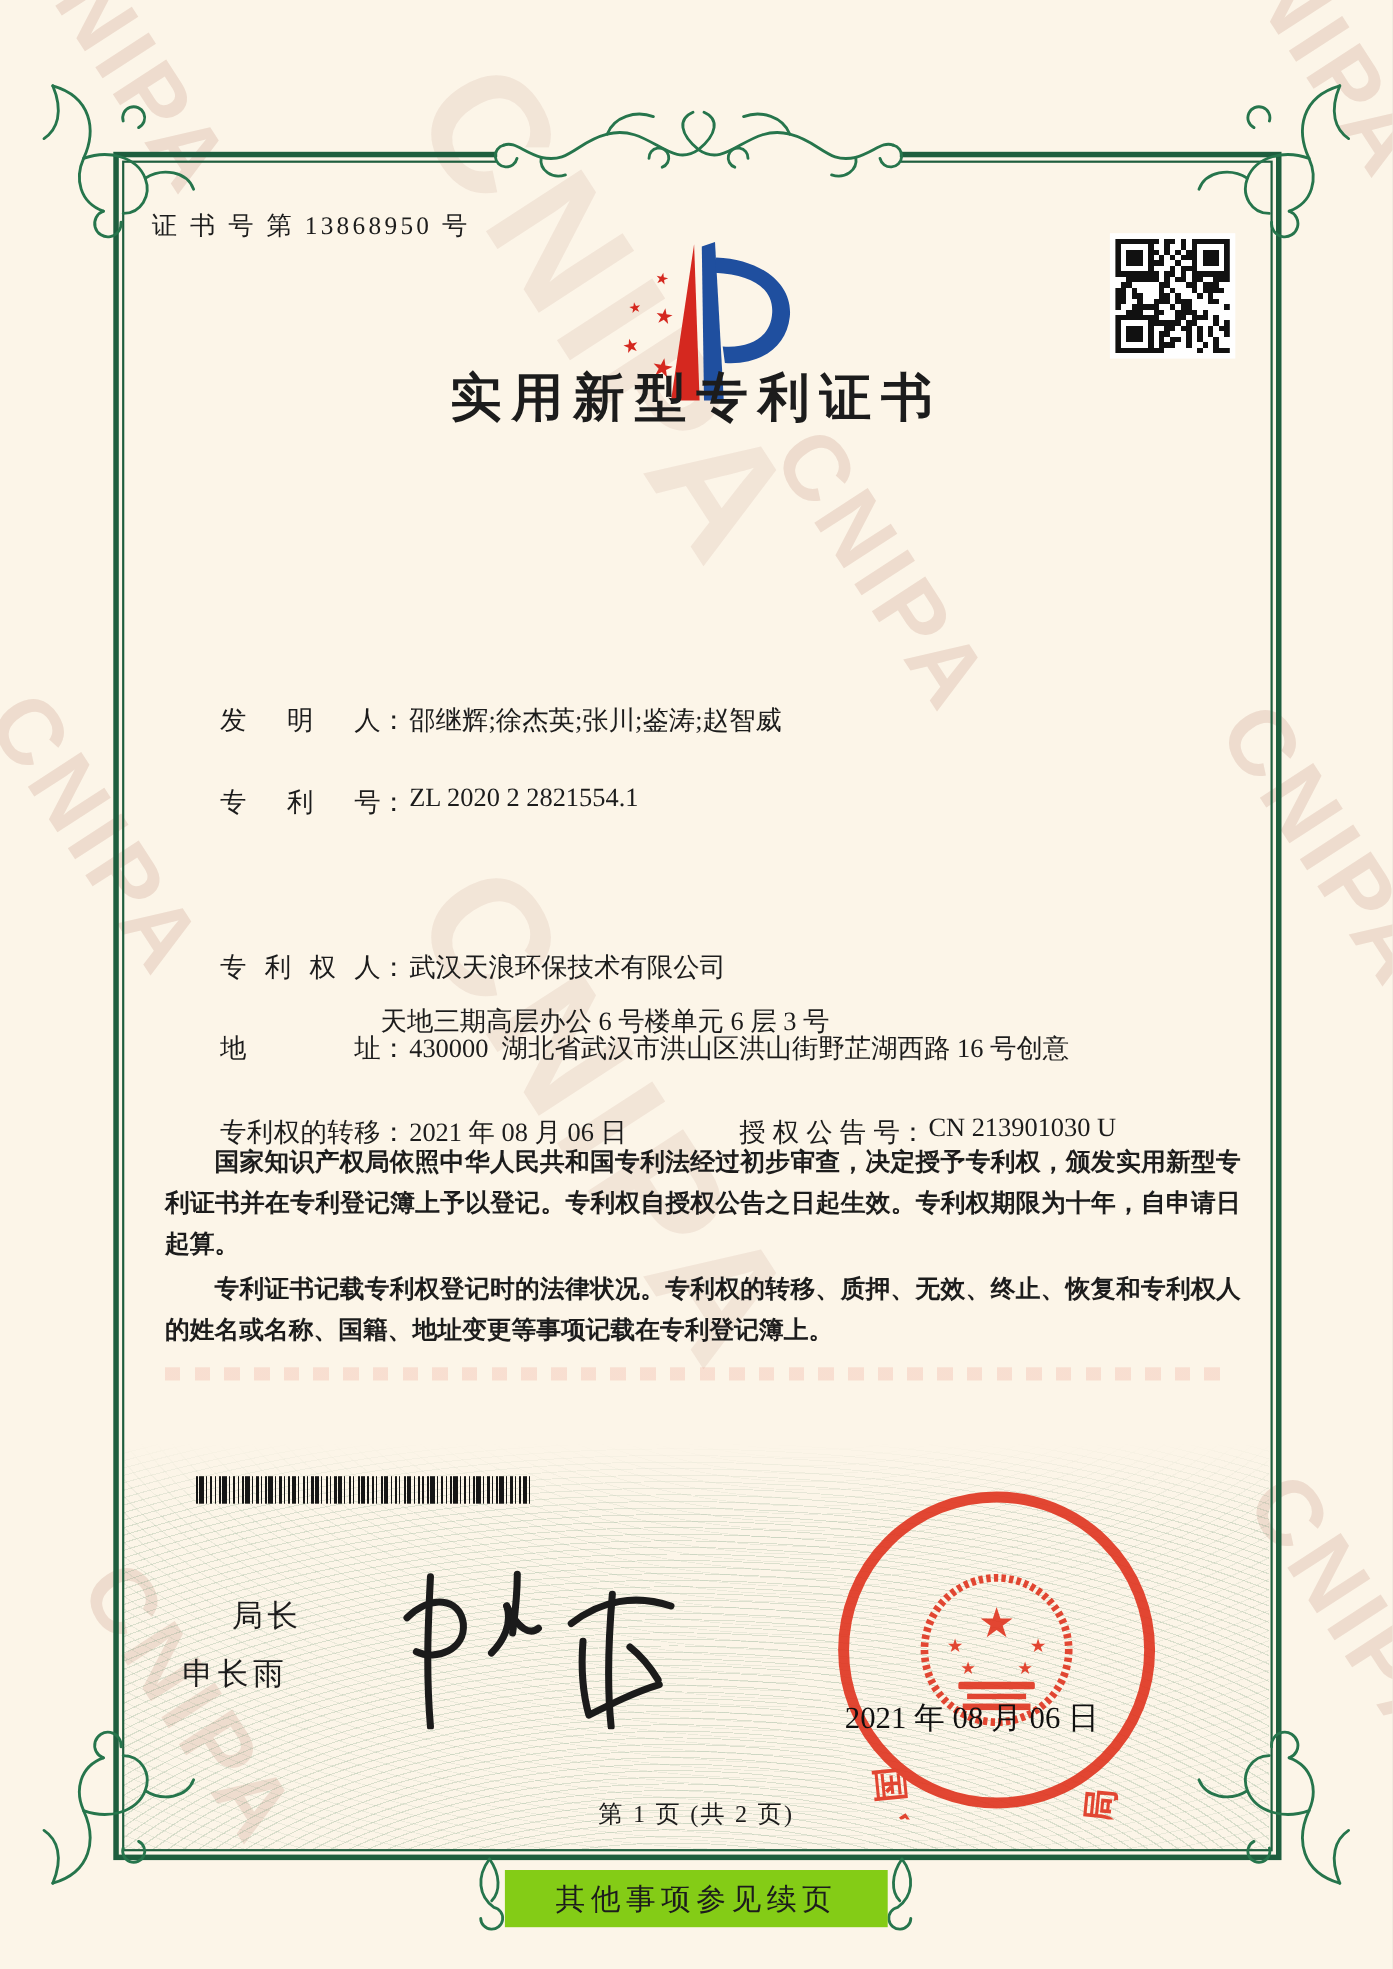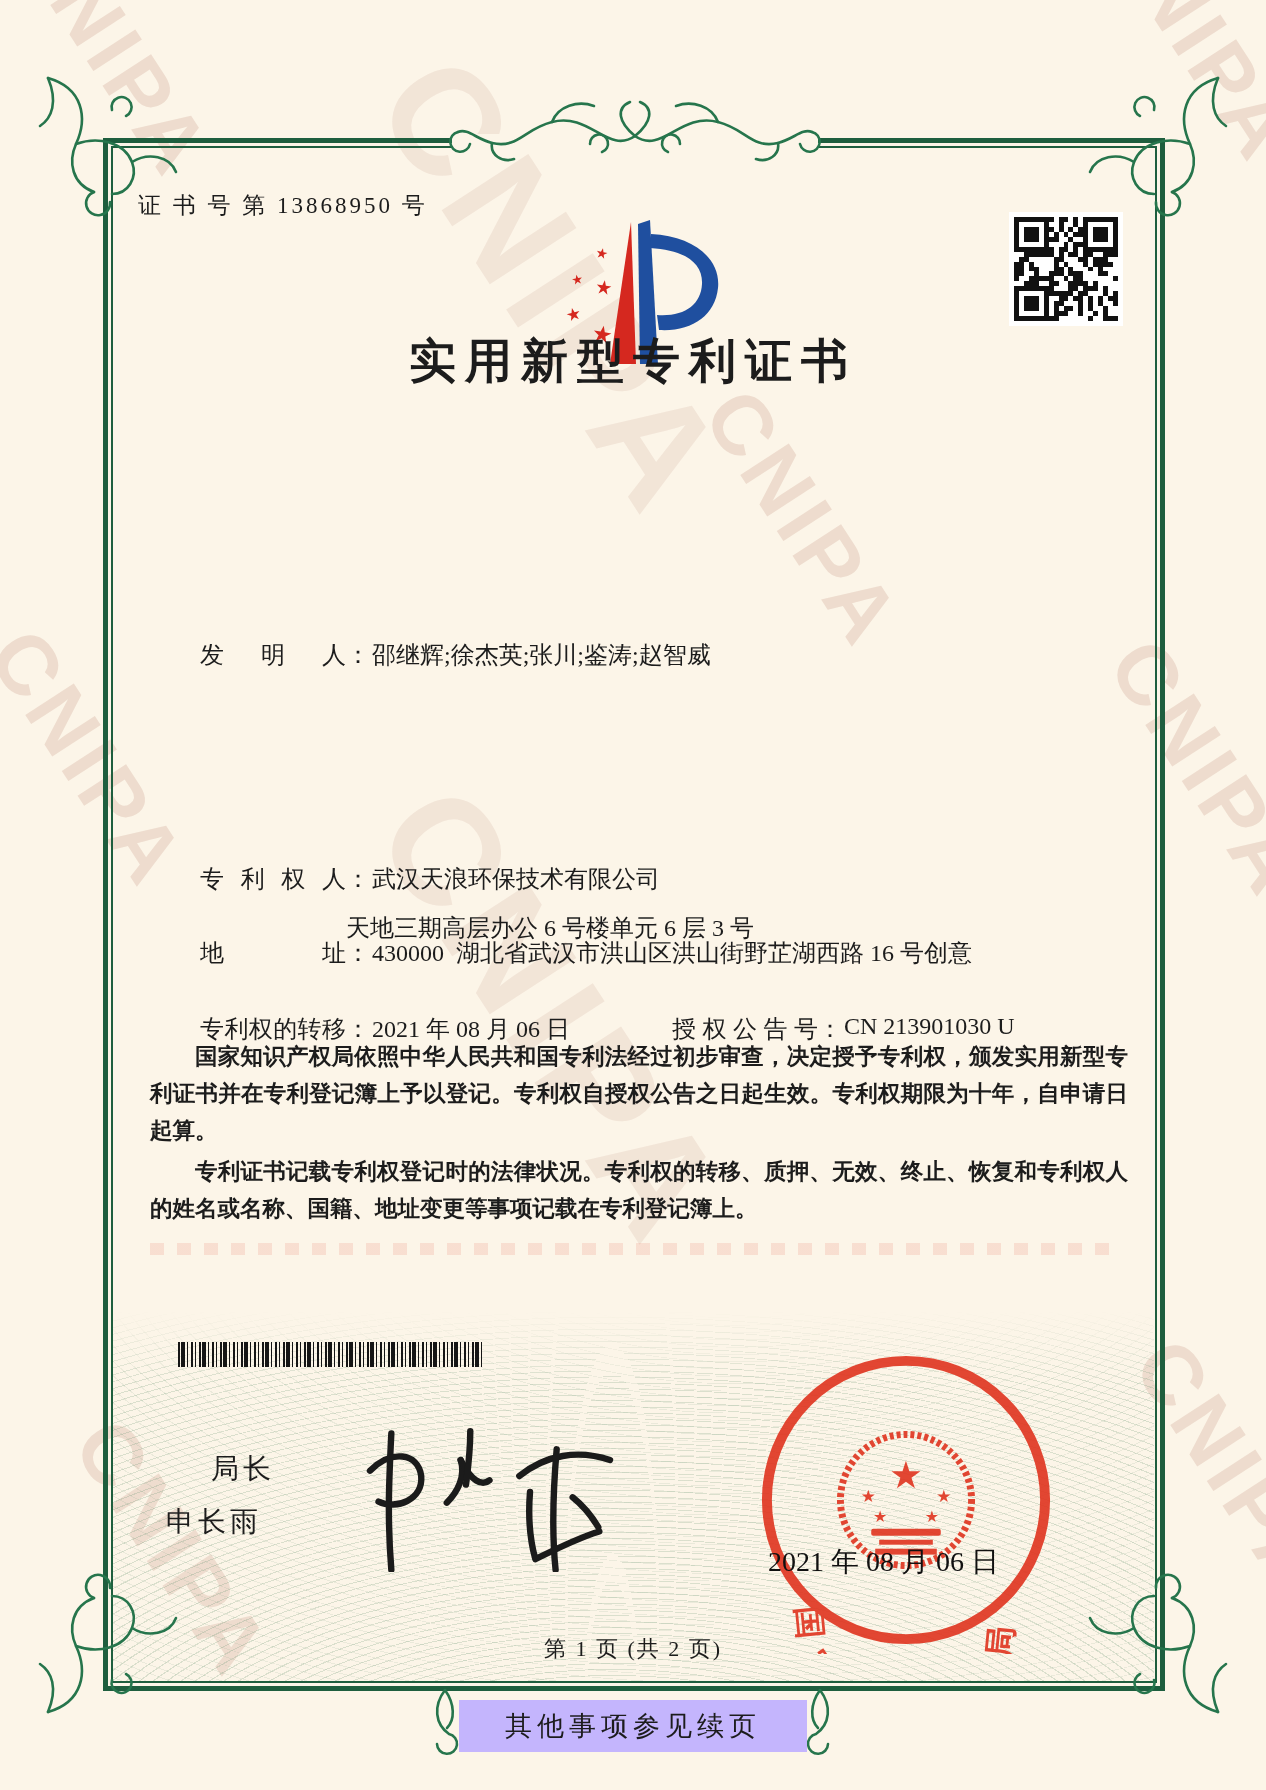--- a/index.html
+++ b/index.html
@@ -57,21 +57,21 @@
   .signature{position:absolute;left:358px;top:1412px;z-index:4;}
   .signature path{stroke:#1b1b1b;stroke-width:6;fill:none;stroke-linecap:round;stroke-linejoin:round;}
   
   .seal{position:absolute;left:752px;top:1346px;z-index:5;opacity:.9;}
   .seal-date{position:absolute;left:768px;top:1543px;width:300px;font-size:28px;z-index:6;
       color:#101010;white-space:pre;}
   
   .page-info{position:absolute;left:0;right:0;top:1634px;text-align:center;font-size:22px;
       letter-spacing:2px;z-index:4;white-space:pre;}
   .footer-note{position:absolute;left:50%;top:1700px;transform:translateX(-50%);
-      background:#c4b5fd;padding:8px 46px;font-size:27px;letter-spacing:5px;z-index:4;}
+      background:#84cc16;padding:8px 46px;font-size:27px;letter-spacing:5px;z-index:4;}
 </style>
 </head>
 <body>
 
 <div class="page">
 
   <div class="wm small" style="left:-30px;top:0px">CNIPA</div>
   <div class="wm small" style="left:1055px;top:-15px">CNIPA</div>
   <div class="wm big" style="left:300px;top:200px">CNIPA</div>
   <div class="wm small" style="left:660px;top:470px">CNIPA</div>
@@ -394,20 +394,23 @@
           <rect x="20" y="20" width="1" height="1"></rect>
         </g>
     </svg>
   </div>
 
   <div class="title">实用新型专利证书</div>
 
   <div class="field-row" style="top:612px">
     <span class="f-label">发明人</span><span class="f-colon">：</span><span class="f-value">邵继辉;徐杰英;张川;鉴涛;赵智威</span>
   </div>
+  <div class="field-row" style="top:686px">
+    <span class="f-label">专利号</span><span class="f-colon">：</span><span class="f-value">ZL 2020 2 2821554.1</span>
+  </div>
   <div class="field-row" style="top:836px">
     <span class="f-label">专利权人</span><span class="f-colon">：</span><span class="f-value">武汉天浪环保技术有限公司</span>
   </div>
   <div class="field-row" style="top:910px">
     <span class="f-label">地址</span><span class="f-colon">：</span><span class="f-value">430000  湖北省武汉市洪山区洪山街野芷湖西路 16 号创意</span>
   </div>
   <div class="addr2">天地三期高层办公 6 号楼单元 6 层 3 号</div>
 
   <div class="field-row" style="top:986px">
     <span class="f-label">专利权的转移</span><span class="f-colon">：</span><span class="f-value">2021 年 08 月 06 日</span>

